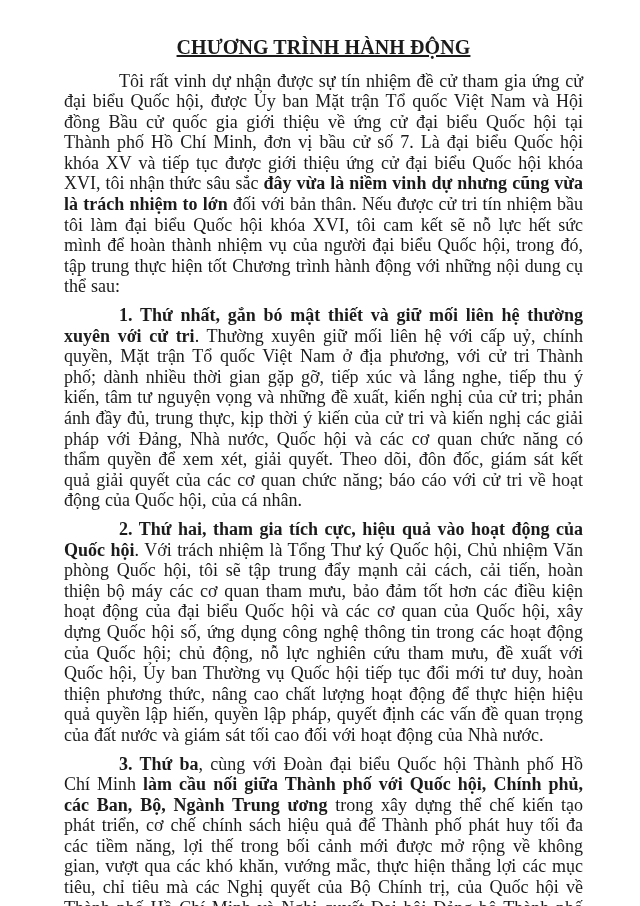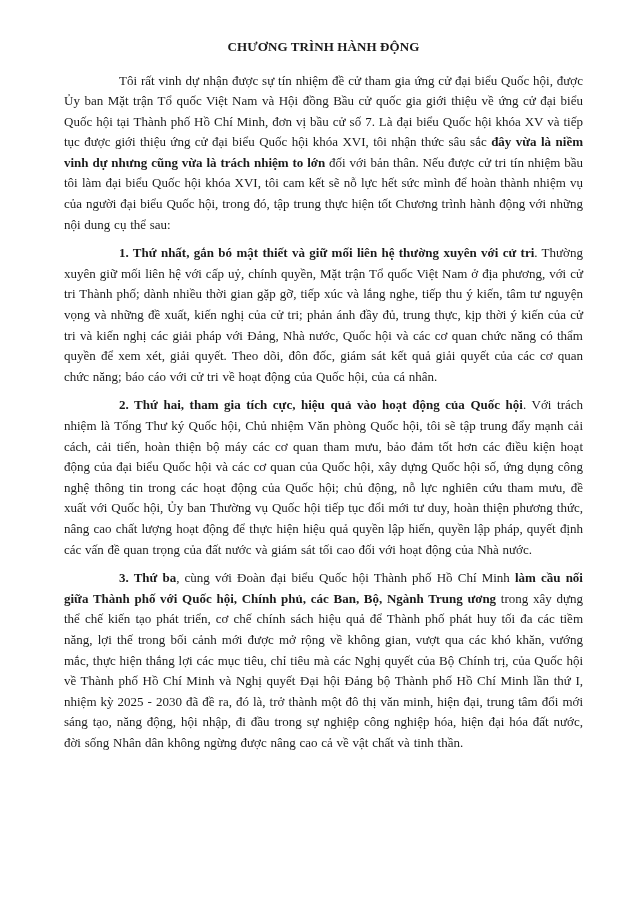--- a/index.html
+++ b/index.html
@@ -16,30 +16,31 @@
     font-family: "Liberation Serif", "DejaVu Serif", serif;
     color: #1b1b1b;
     overflow: hidden;
   }
   .doc-title {
     text-align: center;
     margin: 0 0 13px 0;
   }
   .doc-title .title-line {
     font-weight: bold;
-    font-size: 13px;
+    font-size: 20px;
     line-height: 20.5px;
     letter-spacing: 0.1px;
     white-space: nowrap;
+    text-decoration: underline;
   }
   .doc-body p.para {
     margin: 0 0 8px 0;
     text-align: justify;
     text-indent: 55px;
-    font-size: 13px;
+    font-size: 18px;
     line-height: 20.6px;
     word-spacing: 0.5px;
   }
   .doc-body p.para:last-child {
     margin-bottom: 0;
   }
   .doc-body .bold {
     font-weight: bold;
   }
 </style>

